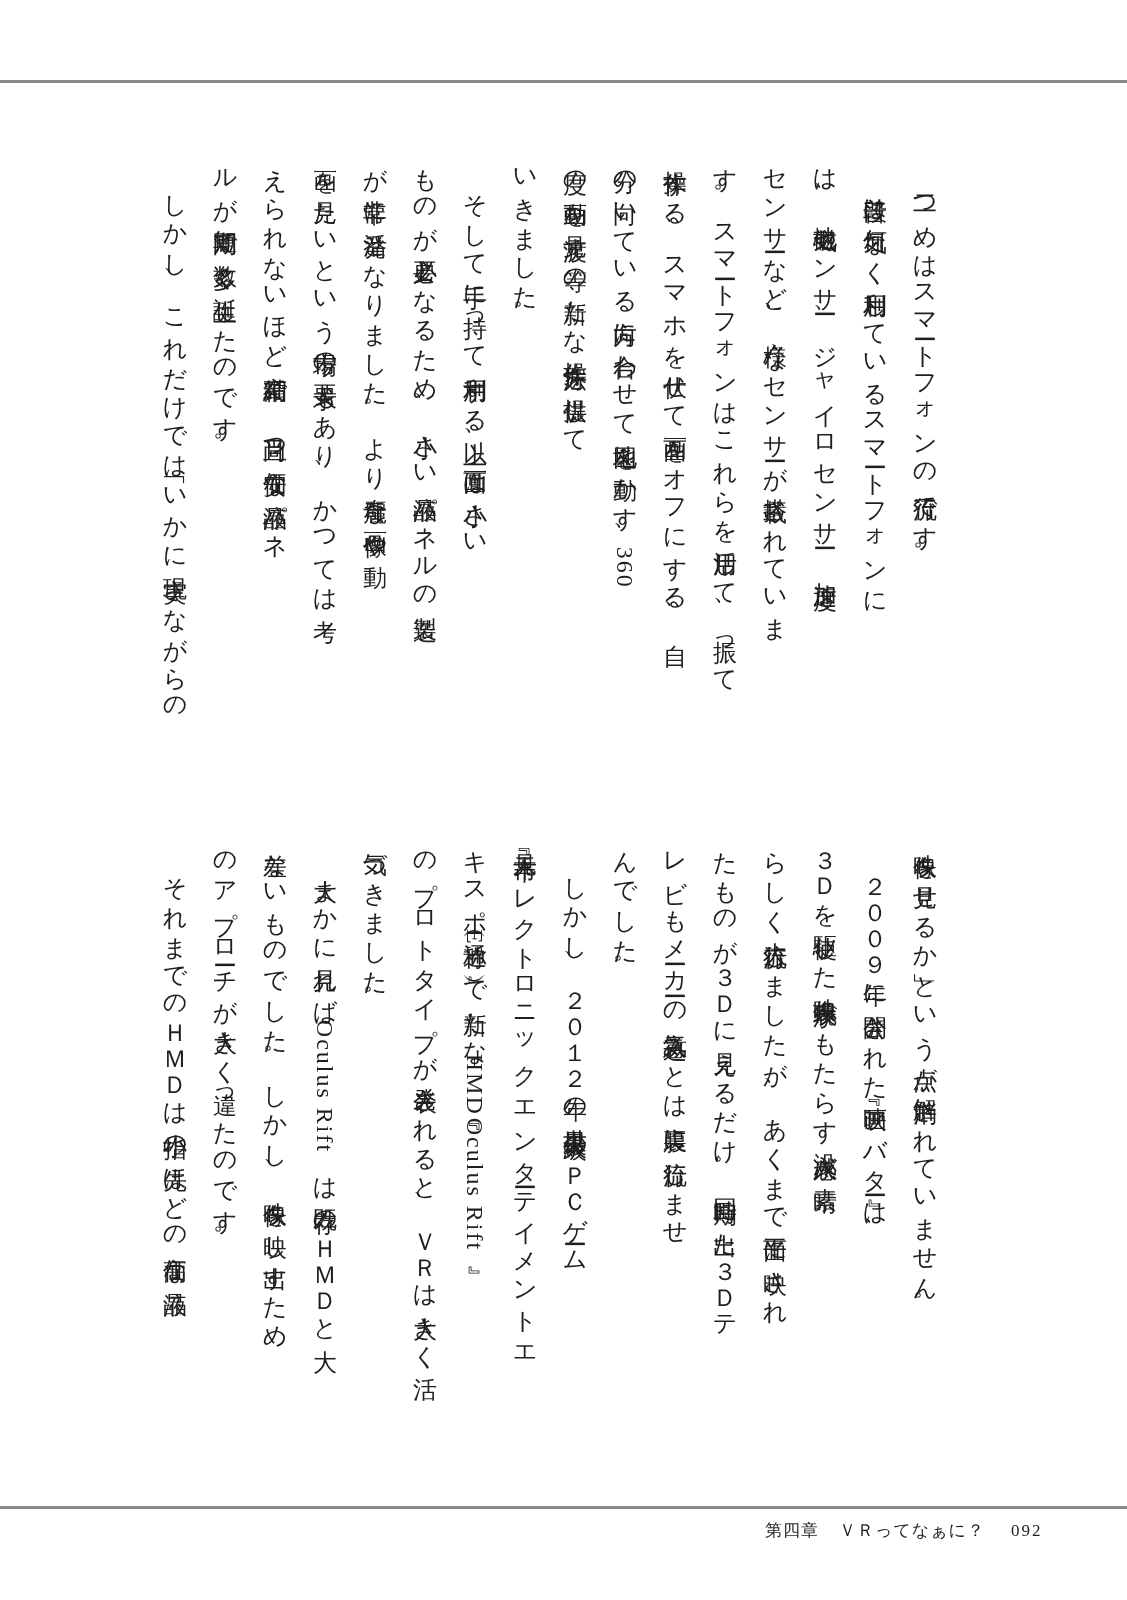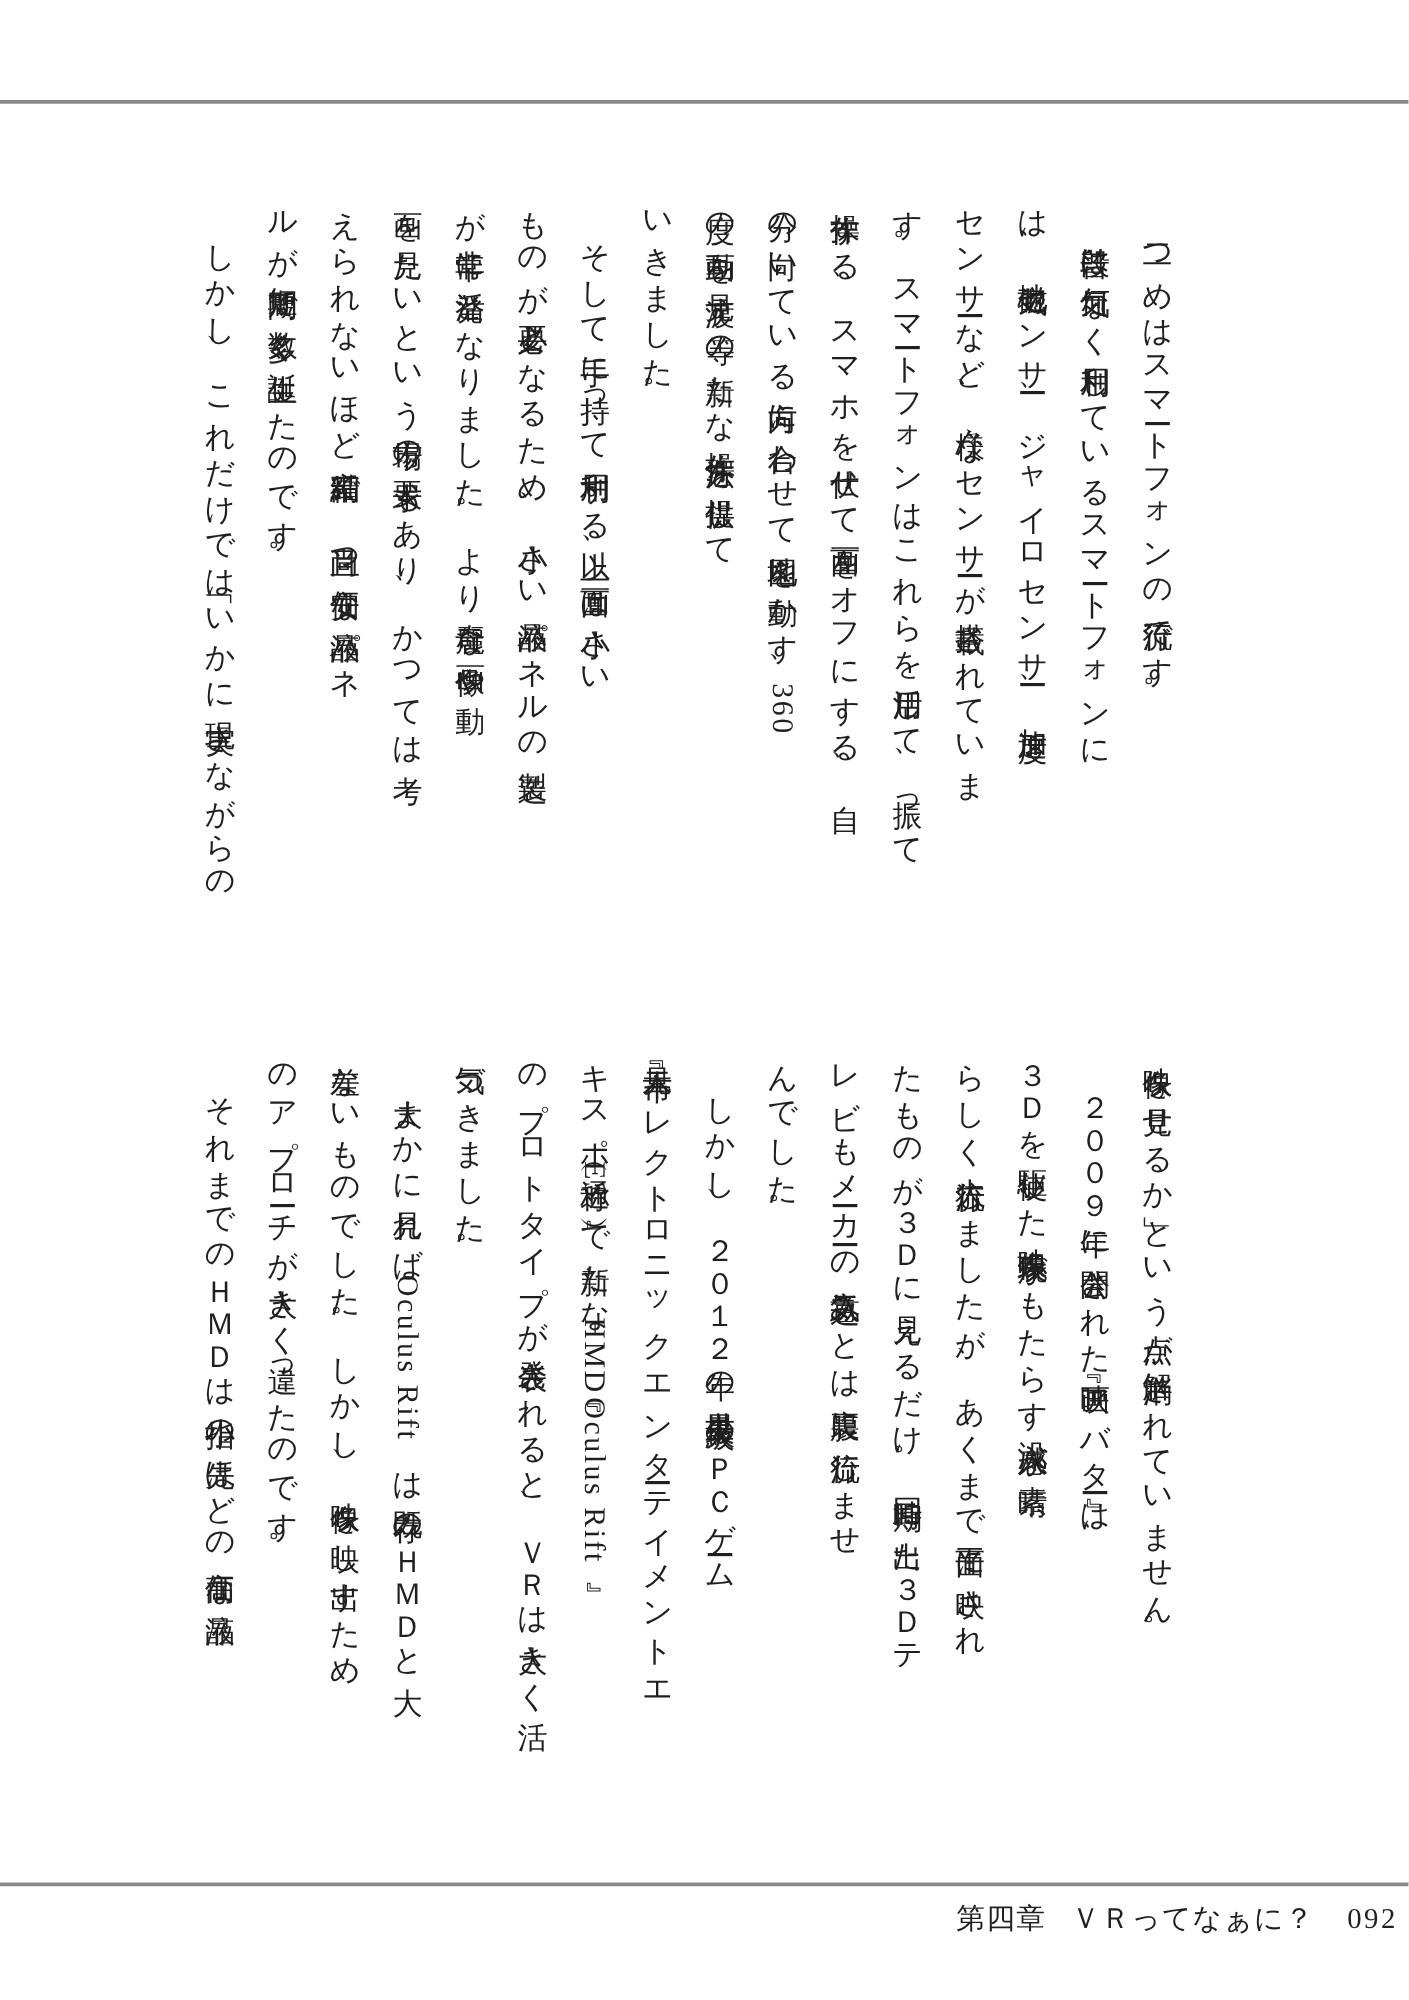--- a/index.html
+++ b/index.html
@@ -27,21 +27,21 @@
     letter-spacing:2px;
     line-height:50px;
     white-space:nowrap;
   }
   .vblock.upper{top:152px;}
   .vblock.lower{top:835px;}
   .vline{display:block;}
   .footer{
     position:absolute;
     top:1519px;left:765px;
-    font-size:23px;
+    font-size:17px;
     letter-spacing:1px;
     white-space:nowrap;
   }
   .footer .title{margin-left:20px;}
   .footer .pagenum{margin-left:26px;letter-spacing:2px;}
 </style>
 </head>
 <body>
 
 <div class="page">

